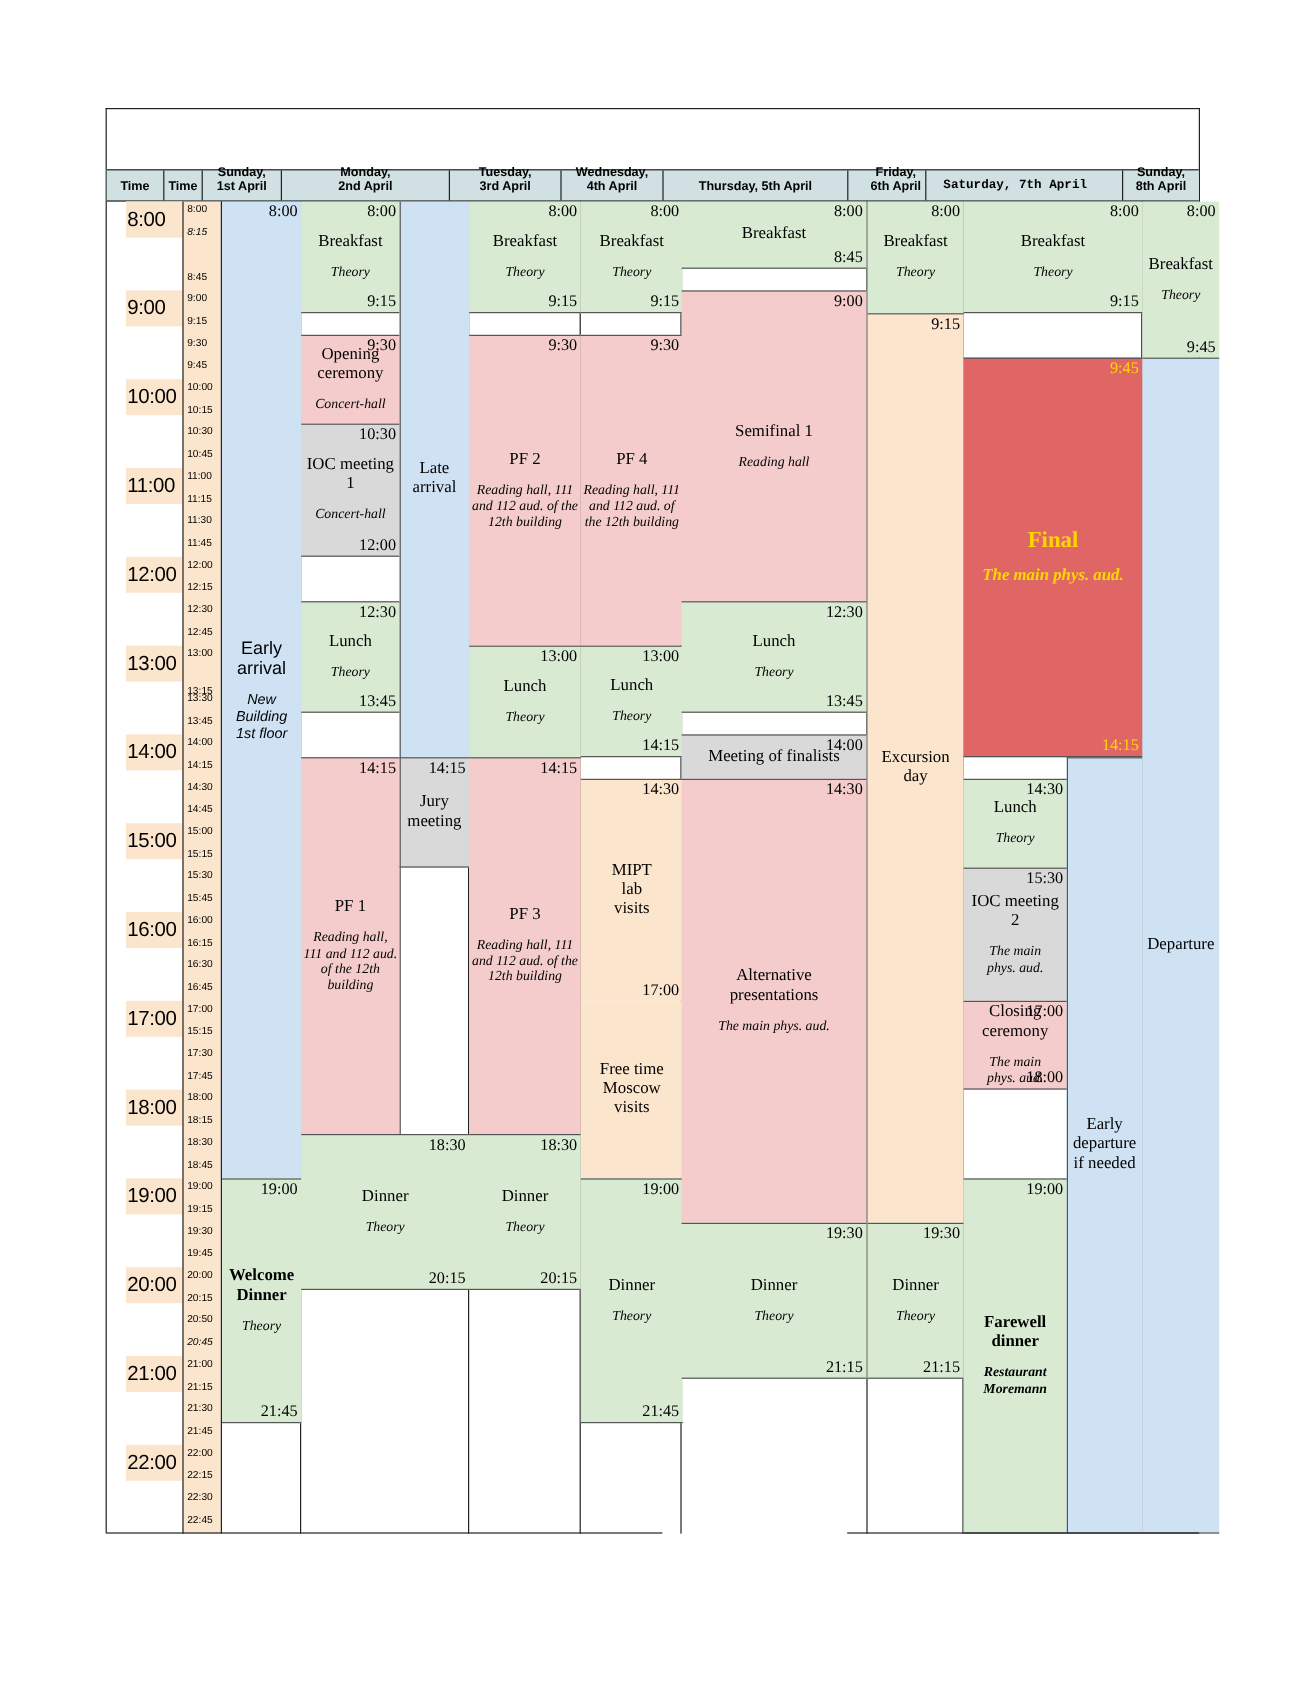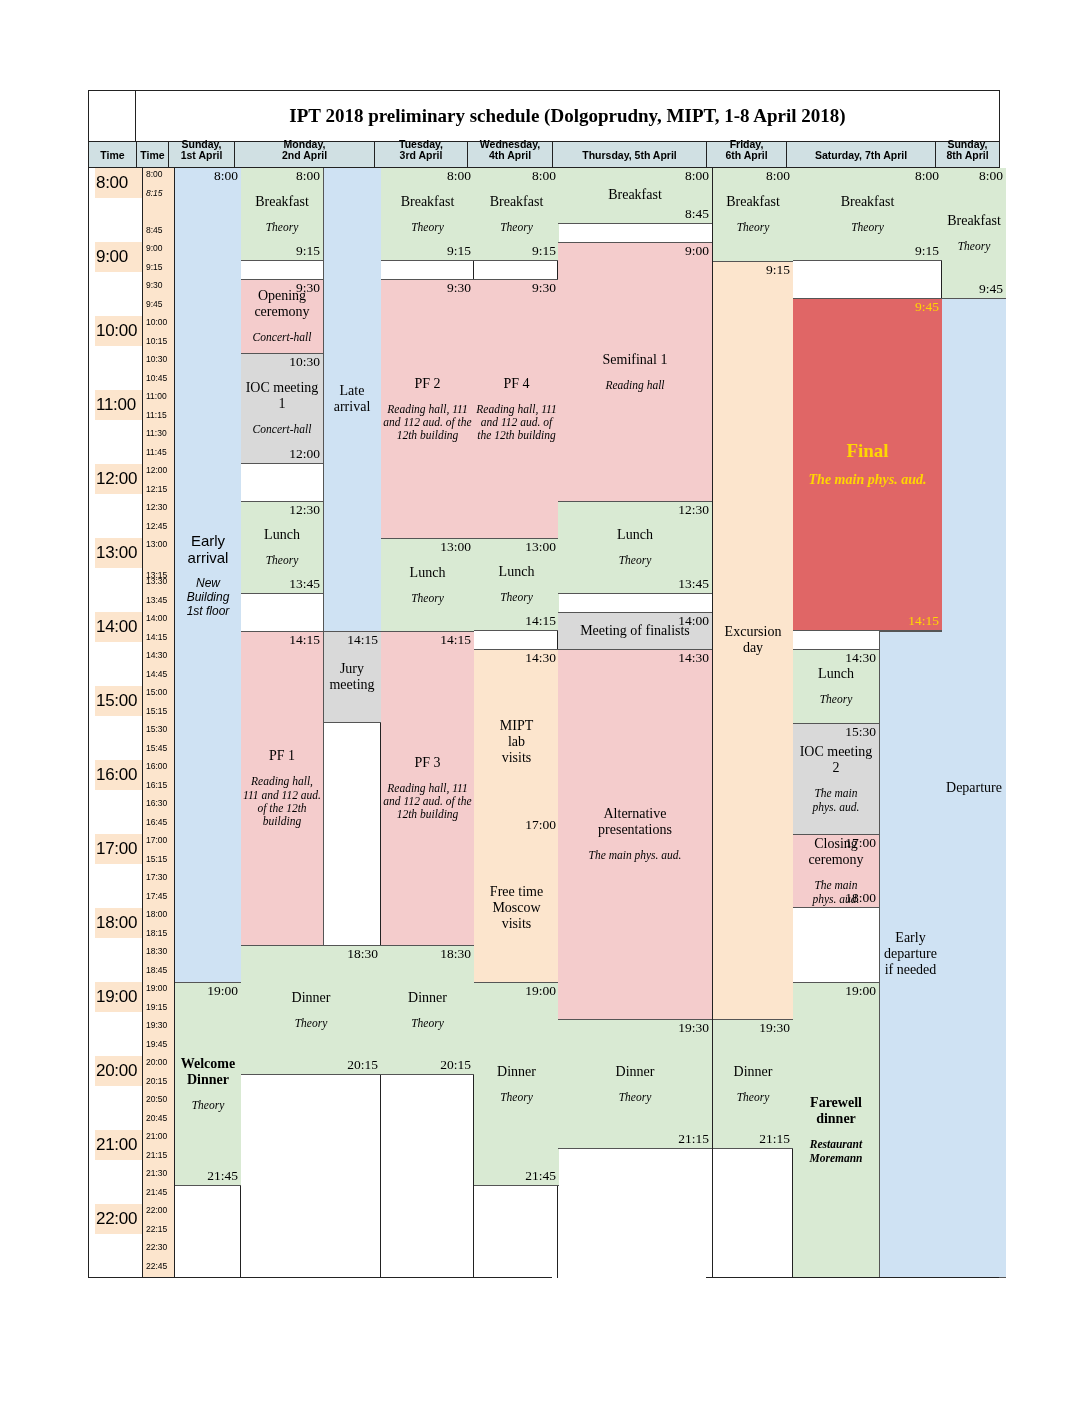--- a/index.html
+++ b/index.html
@@ -6,21 +6,21 @@
   body{width:1088px;height:1408px;position:relative;font-family:"Liberation Serif",serif;color:#000;}
   .table{position:absolute;left:88px;top:90px;width:910px;height:1187px;border:1px solid #222;border-bottom:none;}
   .row-title{position:absolute;left:0;top:0;width:910px;height:50px;}
   .cell-blank{position:absolute;left:0;top:0;width:47px;height:50px;border-right:1px solid #222;box-sizing:border-box;background:#fff;}
   .cell-title{position:absolute;left:47px;top:0;right:0;height:50px;display:flex;align-items:center;justify-content:center;font-weight:bold;font-size:19px;}
   .row-days{position:absolute;left:0;top:50px;width:910px;height:27px;background:#d0e0e3;border-top:1px solid #222;border-bottom:1px solid #222;box-sizing:border-box;}
   .dayhead{position:absolute;top:0;height:25px;display:flex;align-items:flex-end;justify-content:center;text-align:center;
            font-family:"Liberation Sans",sans-serif;font-weight:bold;font-size:10.5px;line-height:1.12;white-space:pre-line;
            box-sizing:border-box;padding-bottom:5px;}
   .dayhead.bl{border-left:1px solid #222;}
-  .grid{position:absolute;left:6px;top:77px;width:910px;height:1110px;}
+  .grid{position:absolute;left:16px;top:77px;width:910px;height:1110px;}
   .col{position:absolute;top:0;height:1110px;box-sizing:border-box;}
   .col.bl{border-left:1px solid #222;}
   .col.br{border-right:1px solid #222;}
   .hband{position:absolute;left:0;width:100%;height:30px;display:flex;align-items:center;}
   .hband span{font-family:"Liberation Sans",sans-serif;font-size:17px;letter-spacing:-0.3px;padding-left:1px;white-space:nowrap;}
   .q{position:absolute;left:3px;font-family:"Liberation Sans",sans-serif;font-size:8.5px;line-height:1;}
   .ev{position:absolute;box-sizing:border-box;border-top:1px solid #555;display:flex;flex-direction:column;align-items:center;justify-content:center;
       text-align:center;padding:1px 2px;overflow:hidden;z-index:1;}
   .ev.bb{border-bottom:1px solid #555;}
   .ev.nbt{border-top:none;}
@@ -35,39 +35,35 @@
   .l-sans{font-family:"Liberation Sans",sans-serif;font-size:12px !important;}
   .l-bold{font-weight:bold;}
   .l-big{font-size:14px !important;}
   .divider{position:absolute;width:1px;background:#555;z-index:5;}
   .bseg{position:absolute;height:1px;background:#222;z-index:6;}
 </style>
 </head>
 <body>
 
 <div class="table">
-  <div class="row-title">
-    <div class="cell-blank"></div>
-    <div class="cell-title">IPT 2018 preliminary schedule (Dolgoprudny, MIPT, 1-8 April 2018)</div>
-  </div>
   <div class="row-days" id="row-days">
       <div class="dayhead" style="left: 0px; width: 47px;">Time</div>
       <div class="dayhead bl" style="left: 47px; width: 32px;">Time</div>
       <div class="dayhead bl" style="left: 79px; width: 66px;">Sunday,
 1st April</div>
       <div class="dayhead bl" style="left: 145px; width: 140px;">Monday,
 2nd April</div>
       <div class="dayhead bl" style="left: 285px; width: 93px;">Tuesday,
 3rd April</div>
       <div class="dayhead bl" style="left: 378px; width: 85px;">Wednesday,
 4th April</div>
       <div class="dayhead bl" style="left: 463px; width: 154px;">Thursday, 5th April</div>
       <div class="dayhead bl" style="left: 617px; width: 80px;">Friday,
 6th April</div>
-      <div class="dayhead bl" style="left: 697px; width: 149px;">Saturday, 7th April</div>
+      <div class="dayhead bl" style="left: 682px; width: 149px; font-family: Liberation Mono, monospace;">Saturday, 7th April</div>
       <div class="dayhead bl" style="left: 846px; width: 64px;">Sunday,
 8th April</div>
     </div>
   <div class="grid" id="grid">
       <div class="col" style="left: 0px; width: 47px; background: rgb(255, 255, 255);">
         <div class="hband" style="top: 0px; background: rgb(252, 229, 205);">
           <span>8:00</span>
         </div>
         <div class="hband" style="top: 74px; background: rgb(252, 229, 205);">
           <span>9:00</span>
@@ -157,21 +153,21 @@
         <span class="q" style="top: 760.5px;">18:15</span>
         <span class="q" style="top: 779px;">18:30</span>
         <span class="q" style="top: 797.5px;">18:45</span>
         <span class="q" style="top: 816px;">19:00</span>
         <span class="q" style="top: 834.5px;">19:15</span>
         <span class="q" style="top: 853px;">19:30</span>
         <span class="q" style="top: 871.5px;">19:45</span>
         <span class="q" style="top: 890px;">20:00</span>
         <span class="q" style="top: 908.5px;">20:15</span>
         <span class="q" style="top: 927px;">20:50</span>
-        <span class="q" style="top: 945.5px;">20:45</span>
+        <span class="q" style="top: 945.5px; font-style: italic;">20:45</span>
         <span class="q" style="top: 964px;">21:00</span>
         <span class="q" style="top: 982.5px;">21:15</span>
         <span class="q" style="top: 1001px;">21:30</span>
         <span class="q" style="top: 1019.5px;">21:45</span>
         <span class="q" style="top: 1038px;">22:00</span>
         <span class="q" style="top: 1056.5px;">22:15</span>
         <span class="q" style="top: 1075px;">22:30</span>
         <span class="q" style="top: 1093.5px;">22:45</span>
       </div>
       <div class="col bl" style="left: 79px; width: 66px;">

